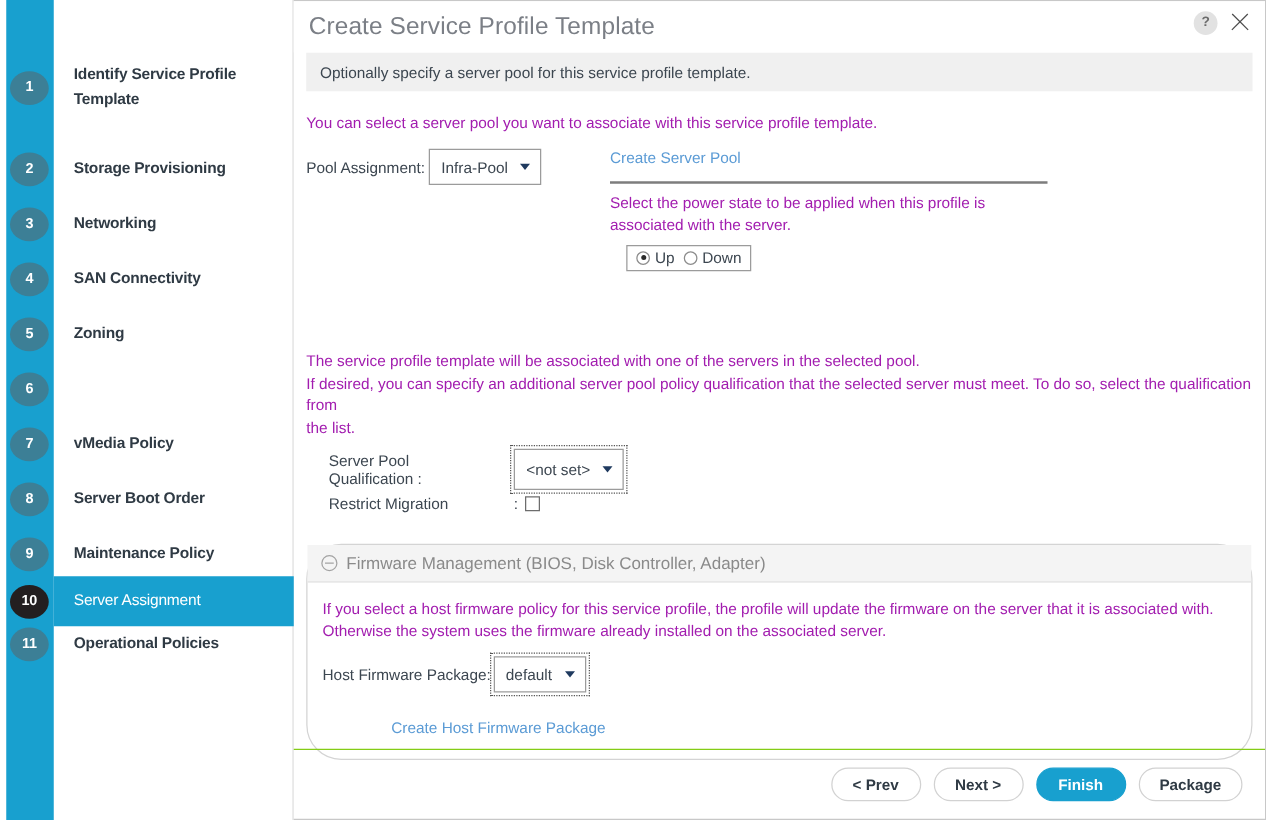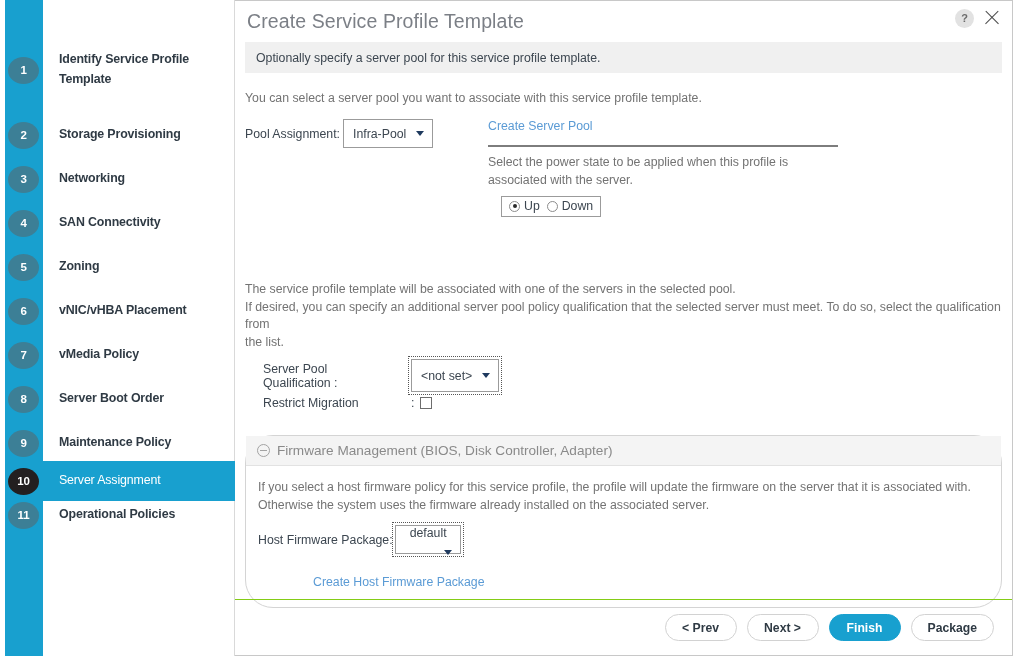--- a/index.html
+++ b/index.html
@@ -156,21 +156,21 @@
     color: #3c4650;
   }
 
   .body {
     position: relative;
     padding: 0 10px;
   }
 
   .para {
     font-size: 12.3px;
-    color: #737373;
+    color: #a21caf;
     line-height: 1.42;
   }
 
   .row { display: flex; align-items: center; }
 
   .lbl {
     font-size: 12.3px;
     color: #3c4650;
   }
 
@@ -345,21 +345,20 @@
         <div class="step" style="top: 203px;">
           <div class="bubble">4</div>
           <div class="label">SAN Connectivity</div>
         </div>
         <div class="step" style="top: 247px;">
           <div class="bubble">5</div>
           <div class="label">Zoning</div>
         </div>
         <div class="step" style="top: 291px;">
           <div class="bubble">6</div>
-          <div class="label">vNIC/vHBA Placement</div>
         </div>
         <div class="step" style="top: 335px;">
           <div class="bubble">7</div>
           <div class="label">vMedia Policy</div>
         </div>
         <div class="step" style="top: 379px;">
           <div class="bubble">8</div>
           <div class="label">Server Boot Order</div>
         </div>
         <div class="step" style="top: 423px;">
@@ -450,21 +449,21 @@
       <div class="panel-head">
         <span class="minus-icon"></span>
         <span class="panel-title">Firmware Management (BIOS, Disk Controller, Adapter)</span>
       </div>
       <div class="panel-body">
         <div class="para">If you select a host firmware policy for this service profile, the profile will update the firmware on the server that it is associated with.</div>
         <div class="para">Otherwise the system uses the firmware already installed on the associated server.</div>
 
         <div class="row" style="margin-top:11px;">
           <span class="lbl">Host Firmware Package:</span>
-          <div class="combo focus" style="min-width:66px; margin-left:2px;flex-direction:column;">
+          <div class="combo focus" style="min-width:66px; margin-left:2px;">
             <span>default</span>
             <span class="caret"></span>
           </div>
         </div>
 
         <div class="link" style="margin-top:21px; margin-left:55px;">Create Host Firmware Package</div>
       </div>
     </div>
 
     <div class="footer">

